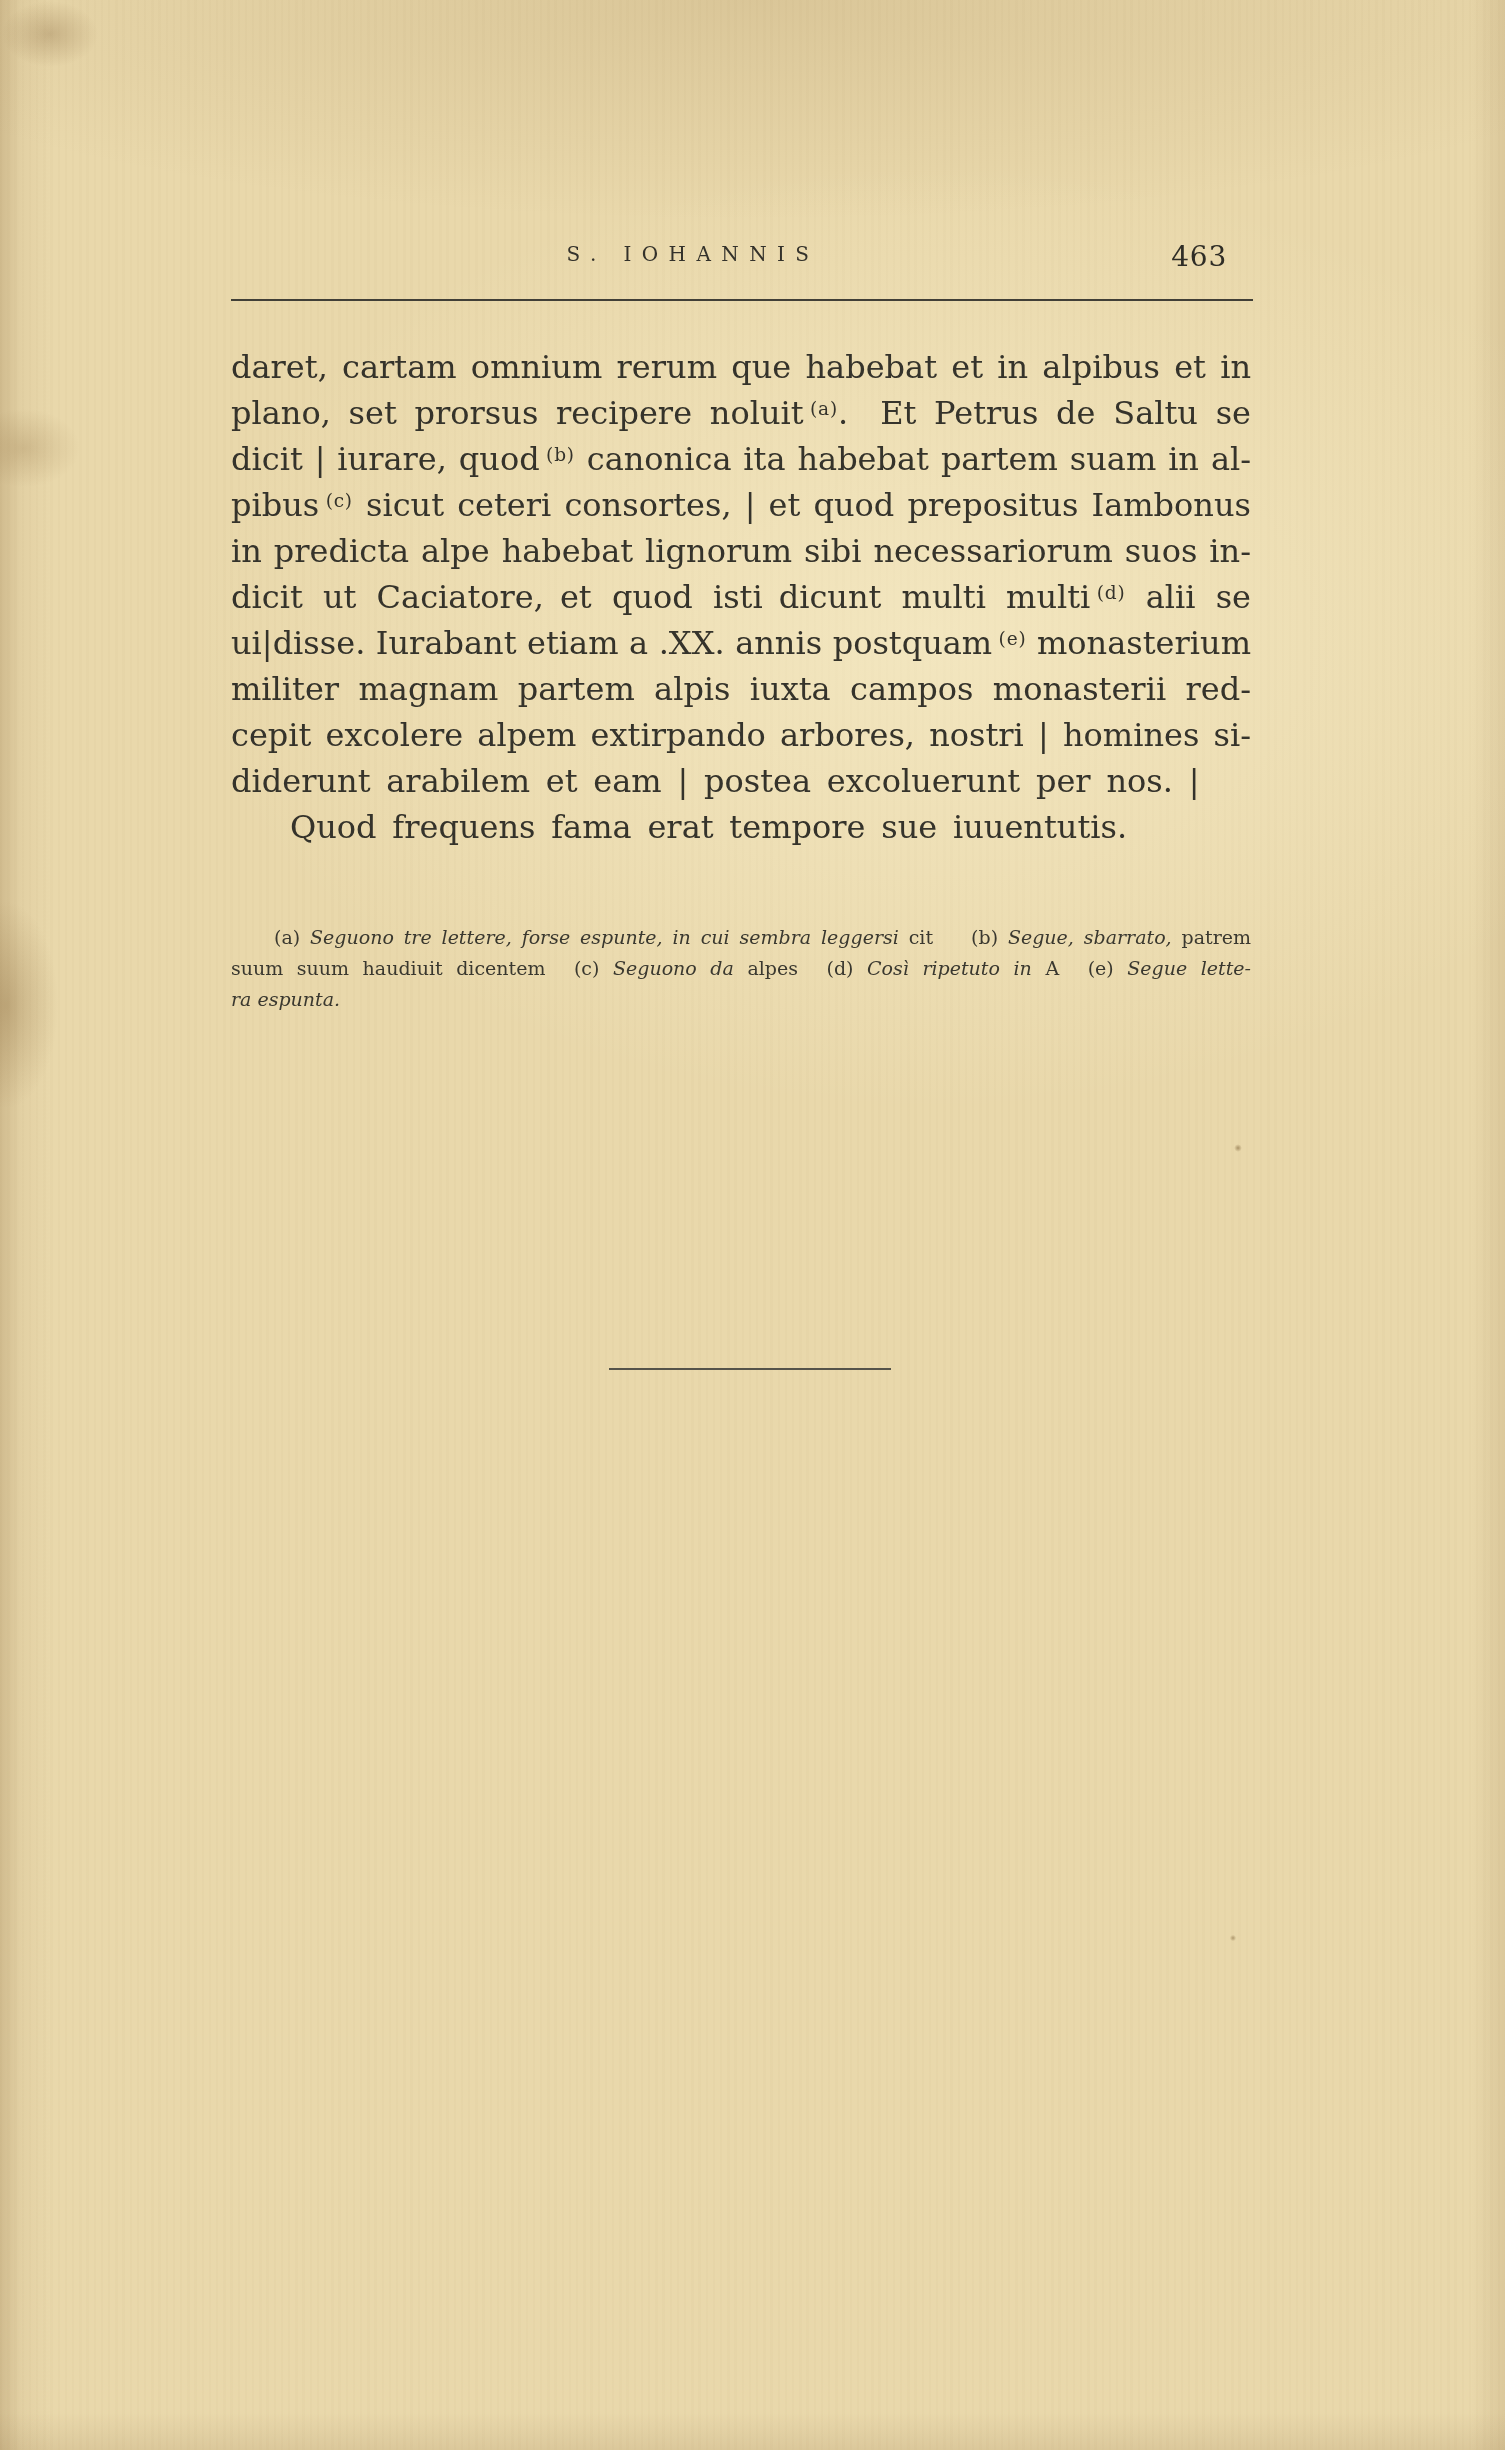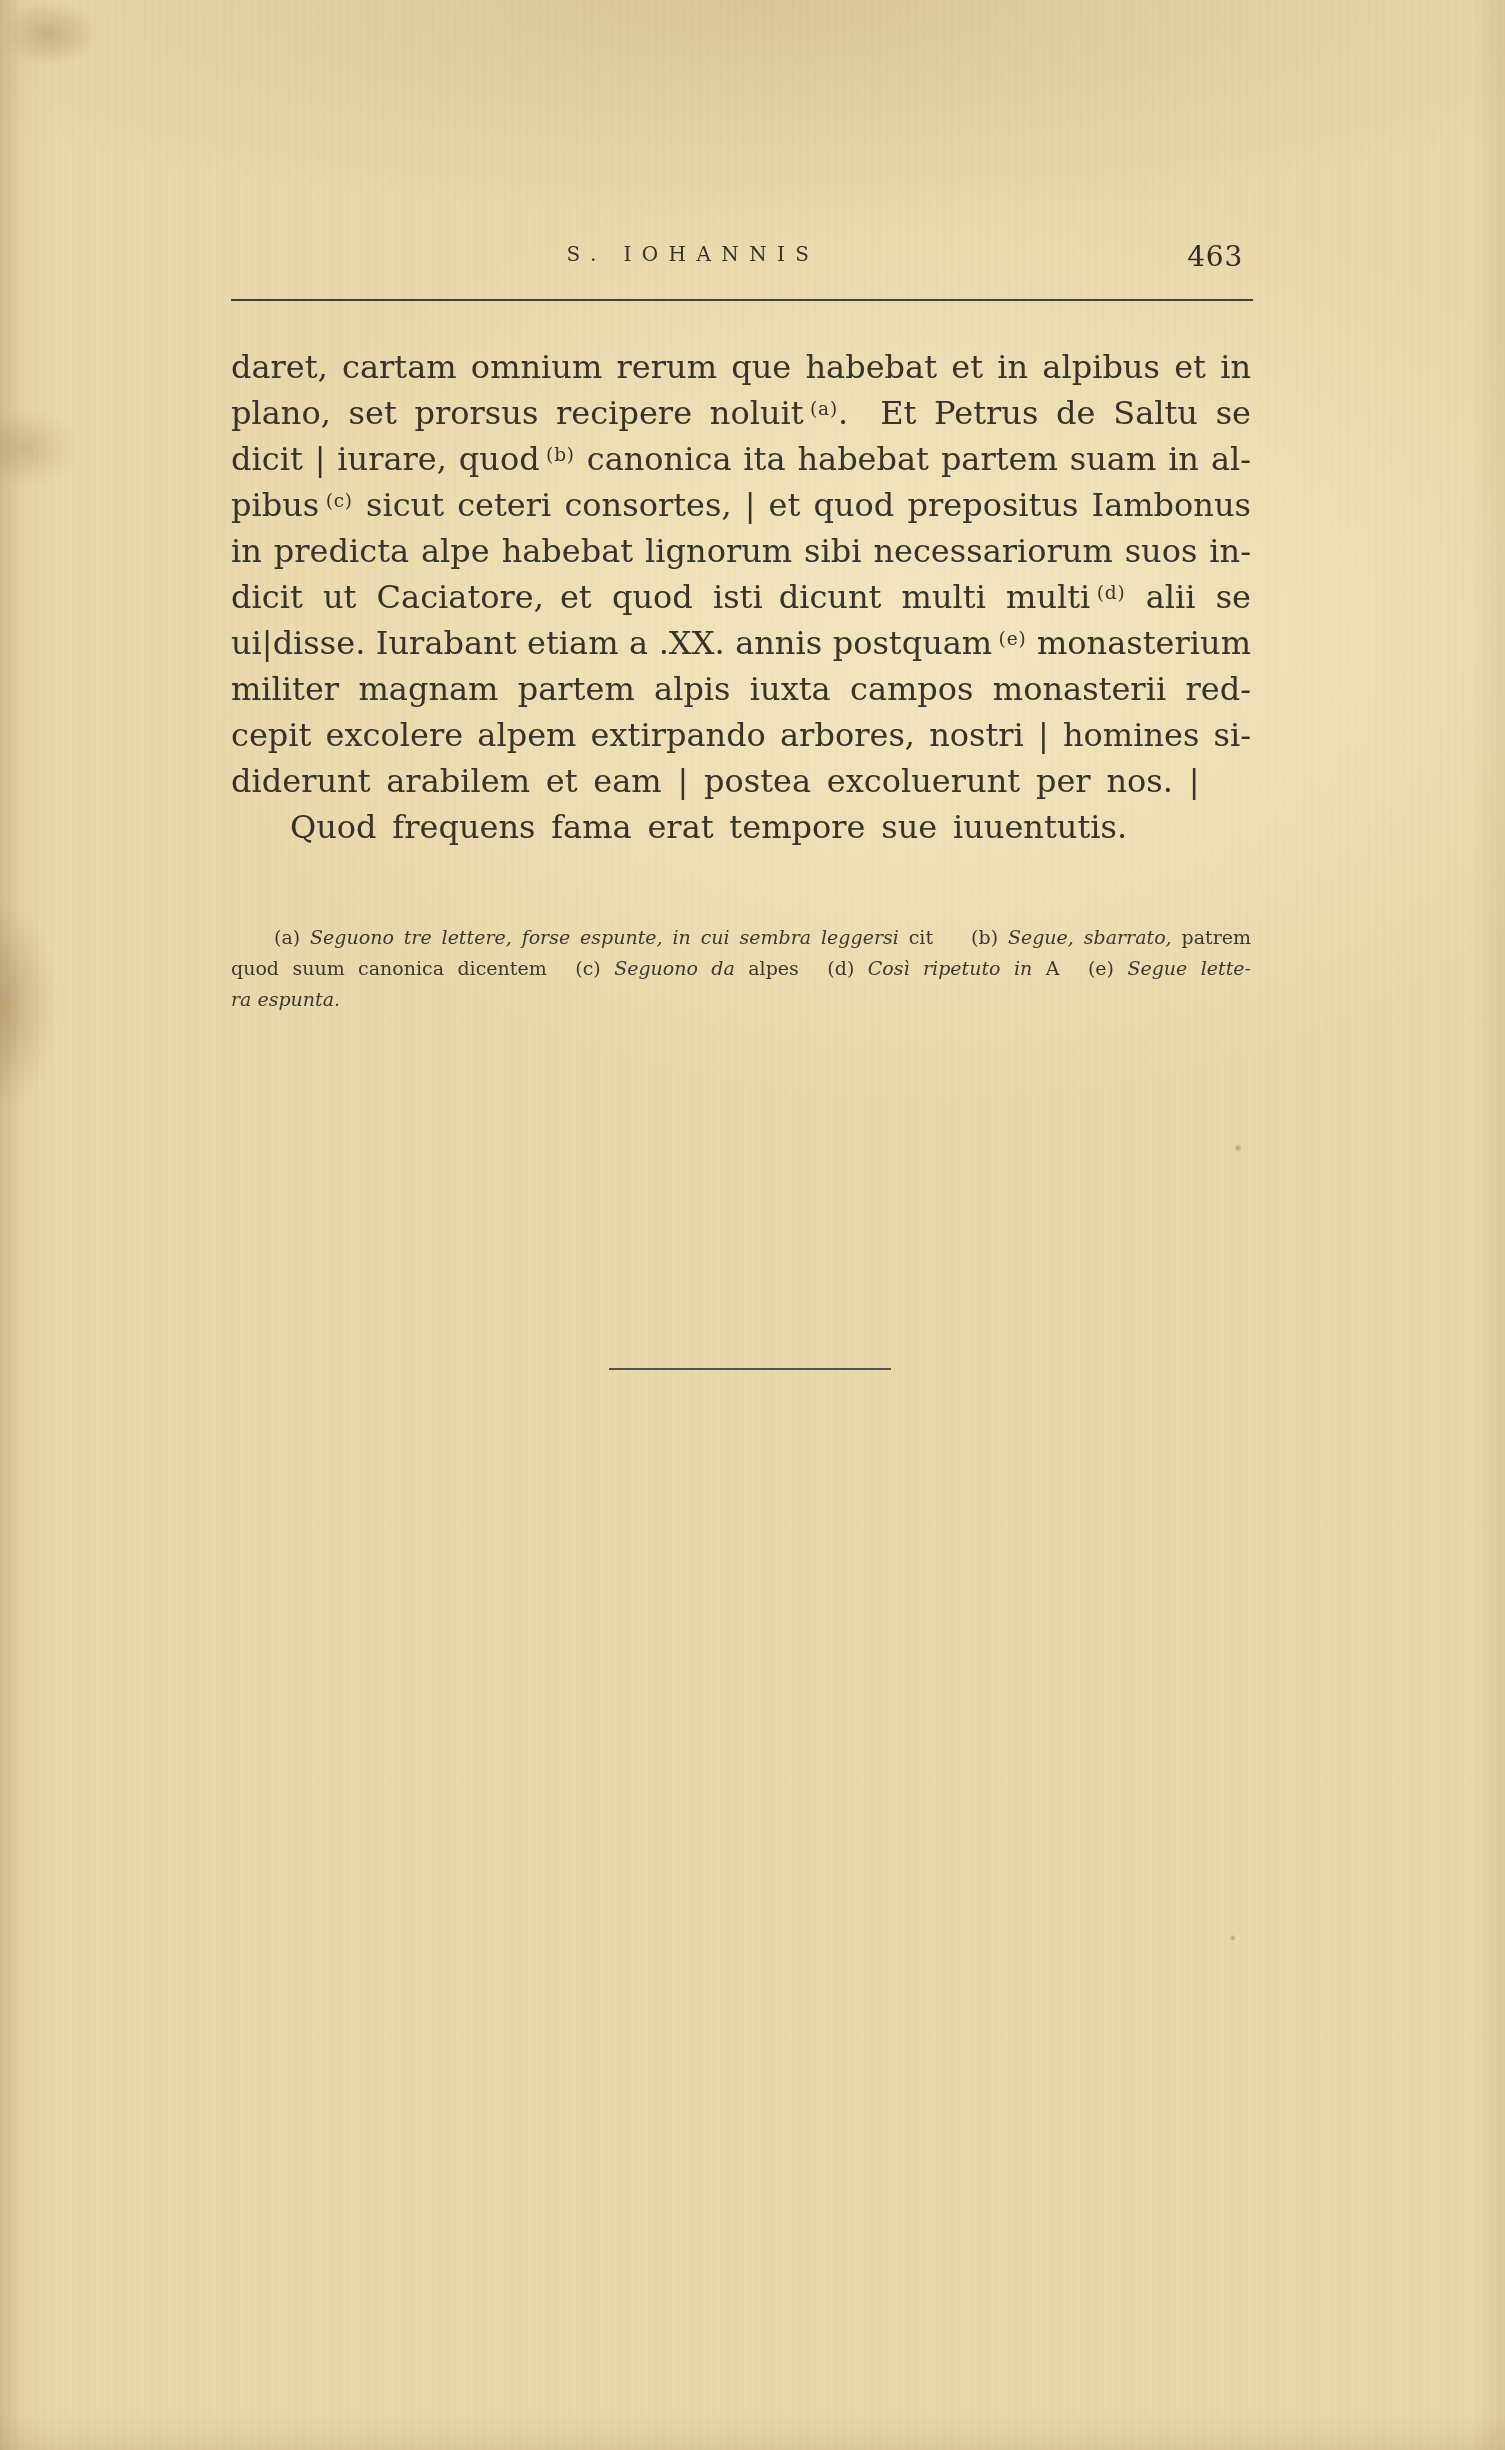--- a/index.html
+++ b/index.html
@@ -40,21 +40,21 @@
     position: absolute;
     left: 0;
     right: 96px;
     text-align: center;
     font-size: 20px;
     letter-spacing: 10.4px;
     color: #34322b;
   }
   .page-number {
     position: absolute;
-    right: 8px;
+    right: 24px;
     top: -1.6px;
     font-size: 28px;
     letter-spacing: 0.8px;
     color: #2f2d26;
   }
   .header-rule {
     position: absolute;
     left: 231px;
     top: 299px;
     width: 1022px;
@@ -144,20 +144,20 @@
       <div class="text-line">dicit ut Caciatore, et quod isti dicunt multi multi <sup>(d)</sup> alii se</div>
       <div class="text-line">ui|disse. Iurabant etiam a .XX. annis postquam <sup>(e)</sup> monasterium</div>
       <div class="text-line">militer magnam partem alpis iuxta campos monasterii red-</div>
       <div class="text-line">cepit excolere alpem extirpando arbores, nostri | homines si-</div>
       <div class="text-line no-just">diderunt arabilem et eam | postea excoluerunt per nos. |</div>
       <div class="text-line no-just indent">Quod frequens fama erat tempore sue iuuentutis.</div>
     </main>
 
   <section class="footnotes">
       <div class="fn-line indent"><span>(a) </span><span class="i">Seguono tre lettere, forse espunte, in cui sembra leggersi</span><span> cit</span><span>  </span><span>(b) </span><span class="i">Segue, sbarrato,</span><span> patrem</span></div>
-      <div class="fn-line"><span>quod suum canonica dicentem</span><span>  (c) </span><span class="i">Seguono da</span><span> alpes</span><span>  (d) </span><span class="i">Così ripetuto in</span><span> A</span><span>  (e) </span><span class="i">Segue lette-</span></div>
+      <div class="fn-line"><span>suum suum haudiuit dicentem</span><span>  (c) </span><span class="i">Seguono da</span><span> alpes</span><span>  (d) </span><span class="i">Così ripetuto in</span><span> A</span><span>  (e) </span><span class="i">Segue lette-</span></div>
       <div class="fn-line no-just"><span class="i">ra espunta.</span></div>
     </section>
 
   <div class="section-divider"></div>
 
 </div>
 
 
 </body></html>

